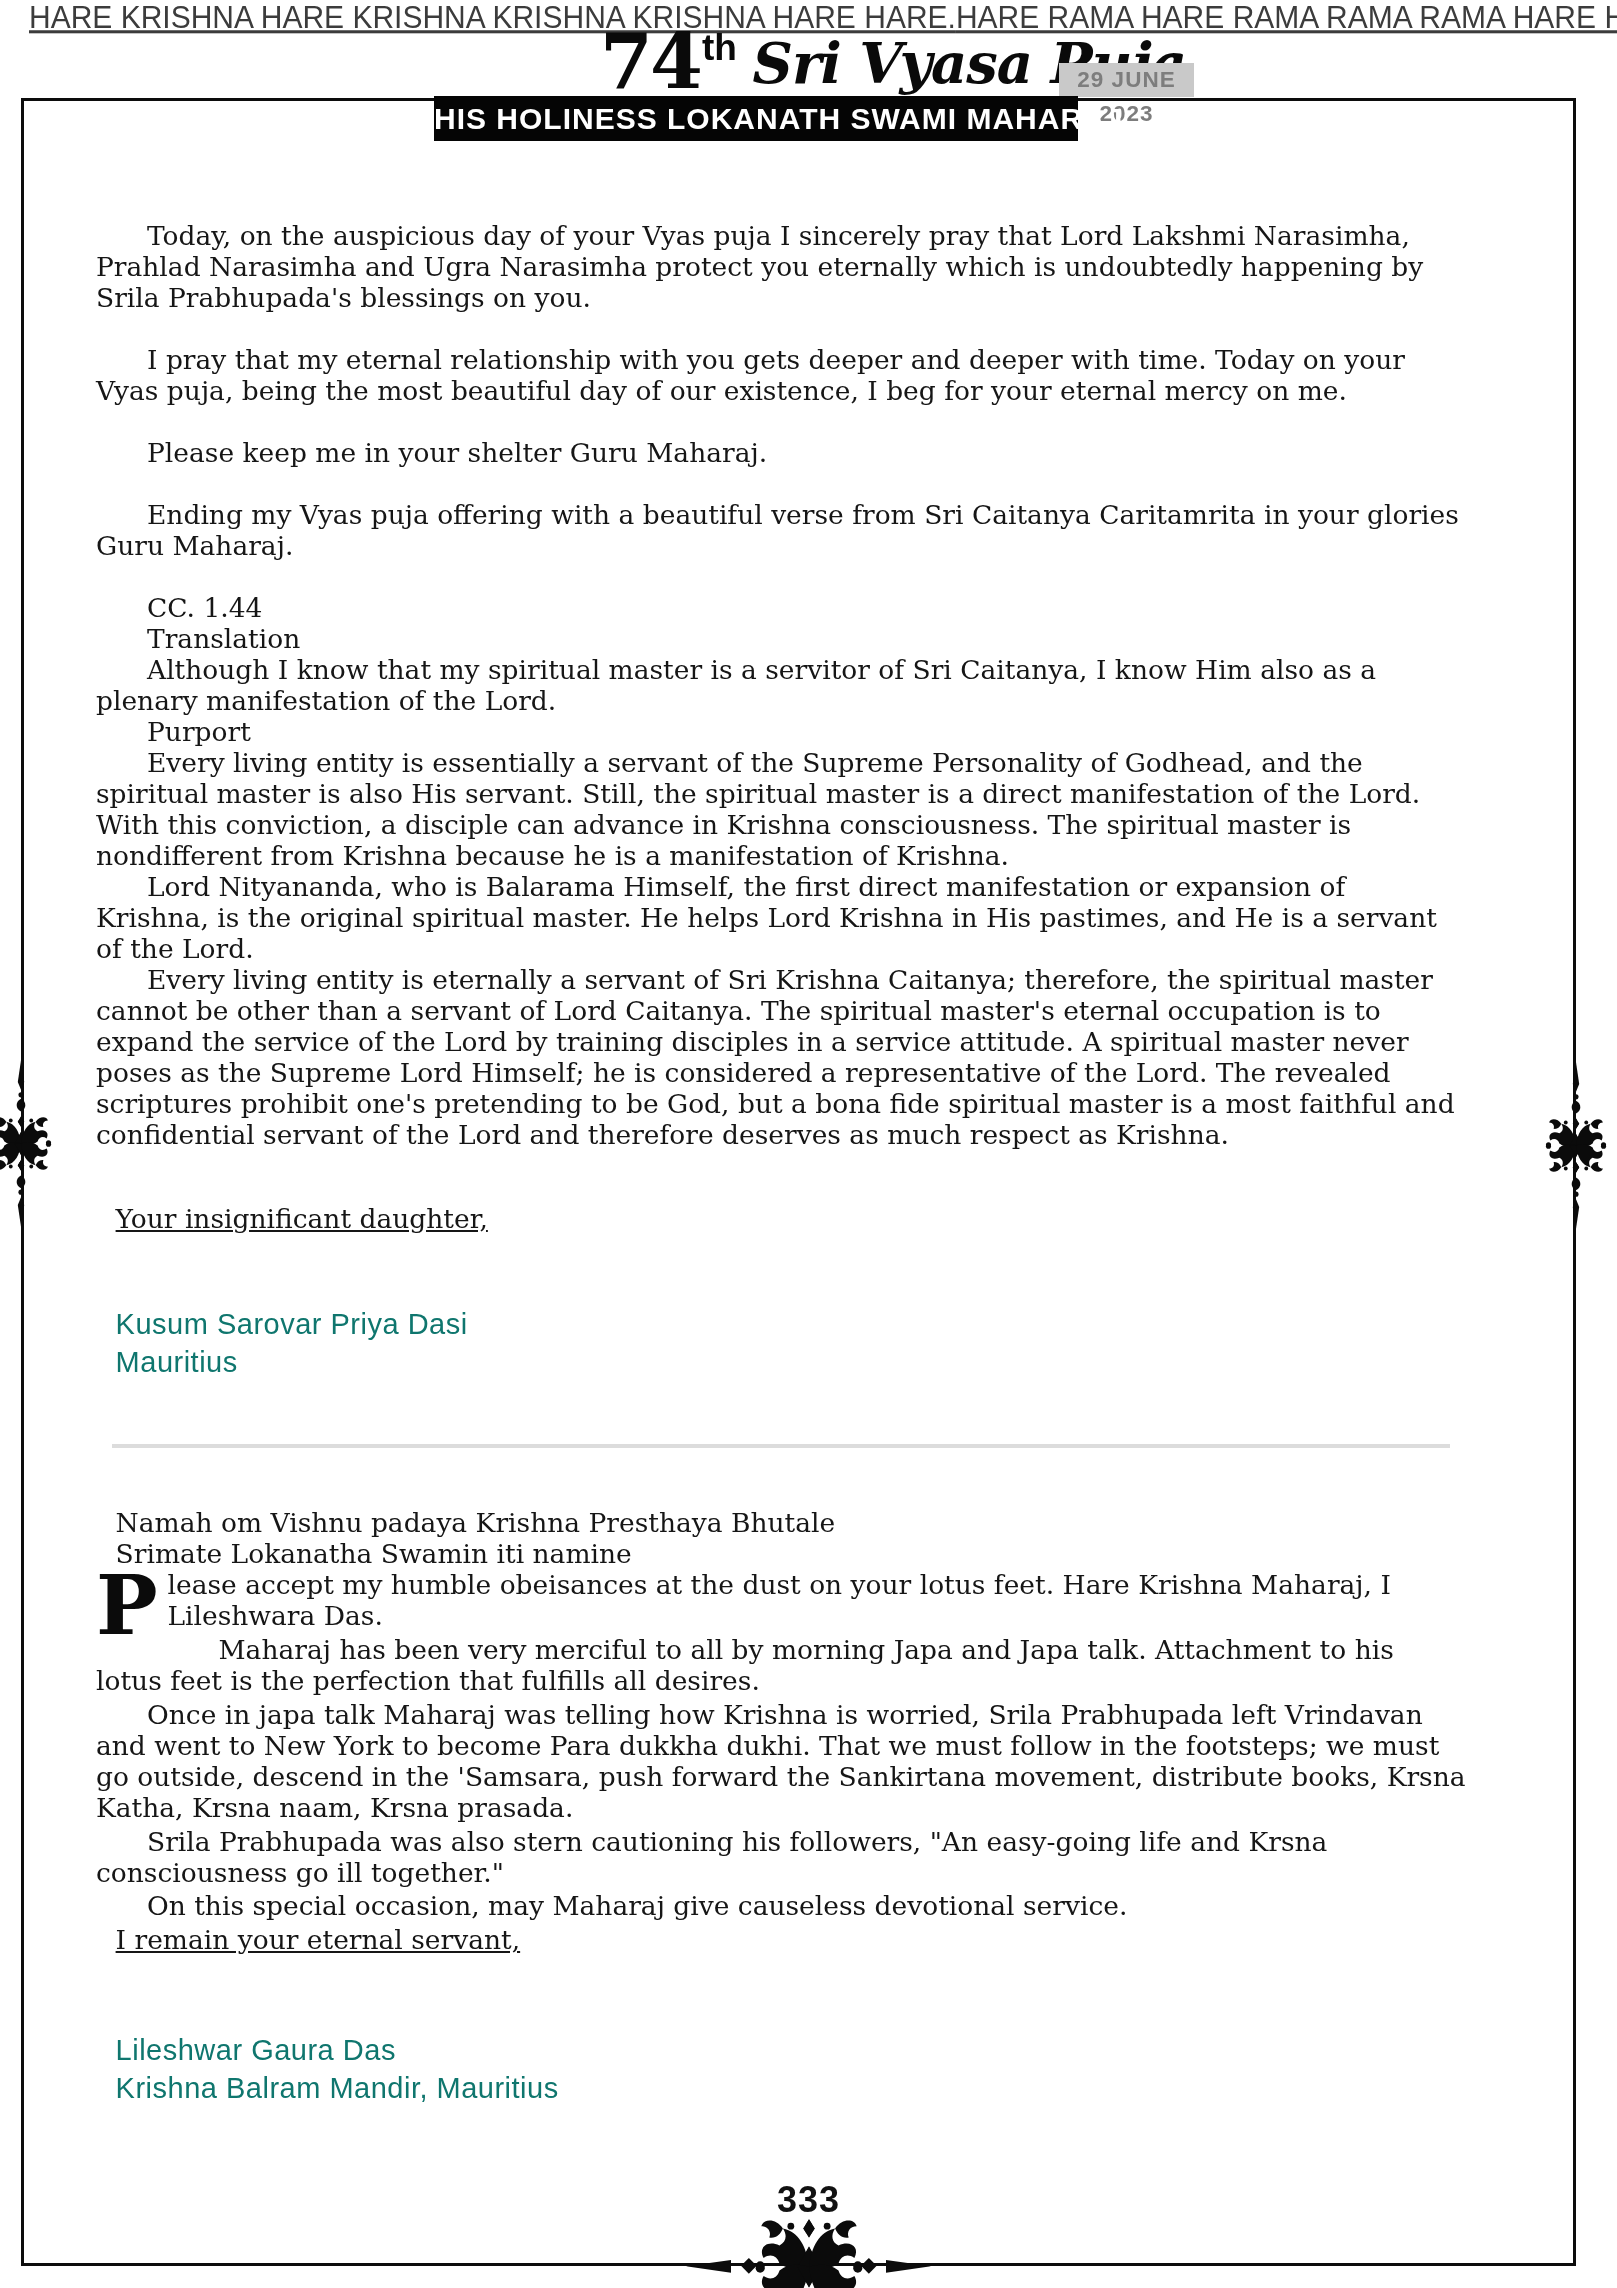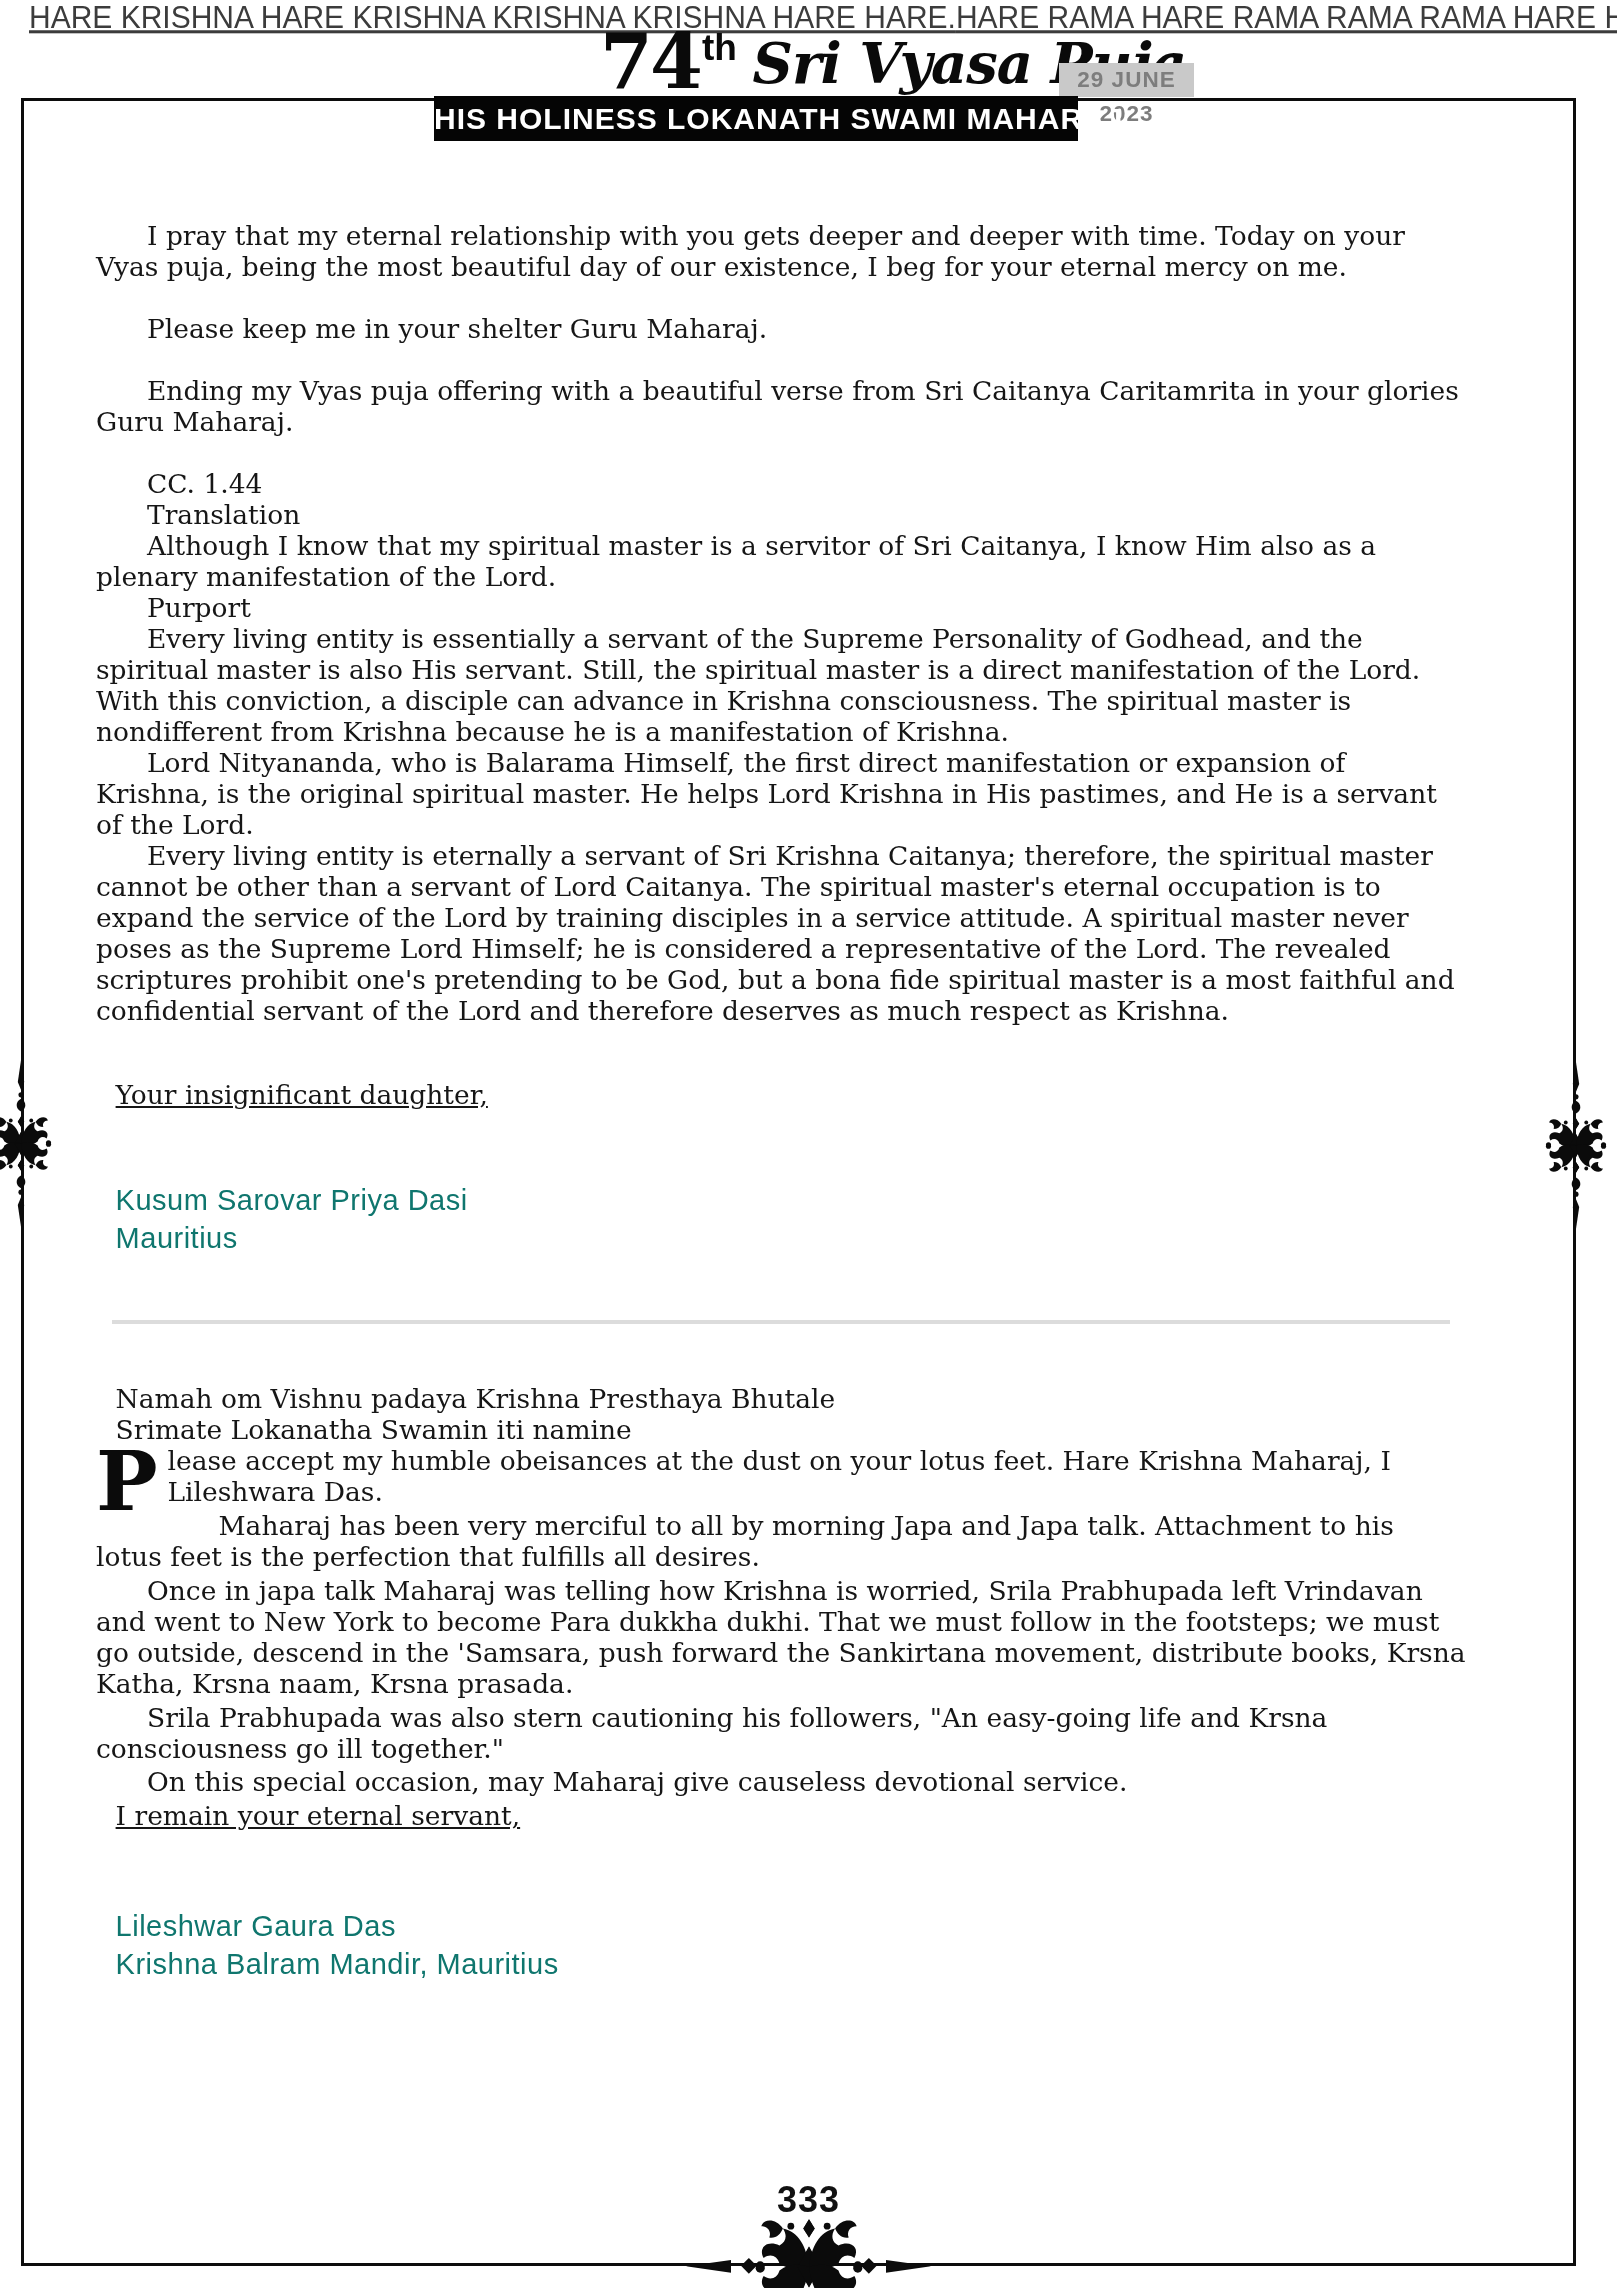--- a/index.html
+++ b/index.html
@@ -151,20 +151,21 @@
 <svg class="orn orn-left" viewBox="0 0 100 260">
     <use href="#fleuron"></use>
   </svg>
 <svg class="orn orn-right" viewBox="0 0 100 260">
     <use href="#fleuron"></use>
   </svg>
 
 <div class="content">
 
   <article>
+    <p class="indent p-gap">Today, on the auspicious day of your Vyas puja I sincerely pray that Lord Lakshmi Narasimha, Prahlad Narasimha and Ugra Narasimha protect you eternally which is undoubtedly happening by Srila Prabhupada's blessings on you.</p>
     <p class="indent p-gap">I pray that my eternal relationship with you gets deeper and deeper with time. Today on your Vyas puja, being the most beautiful day of our existence, I beg for your eternal mercy on me.</p>
     <p class="indent p-gap">Please keep me in your shelter Guru Maharaj.</p>
     <p class="indent p-gap">Ending my Vyas puja offering with a beautiful verse from Sri Caitanya Caritamrita in your glories Guru Maharaj.</p>
     <p class="indent">CC. 1.44</p>
     <p class="indent">Translation</p>
     <p class="indent">Although I know that my spiritual master is a servitor of Sri Caitanya, I know Him also as a plenary manifestation of the Lord.</p>
     <p class="indent">Purport</p>
     <p class="indent">Every living entity is essentially a servant of the Supreme Personality of Godhead, and the spiritual master is also His servant. Still, the spiritual master is a direct manifestation of the Lord. With this conviction, a disciple can advance in Krishna consciousness. The spiritual master is nondifferent from Krishna because he is a manifestation of Krishna.</p>
     <p class="indent">Lord Nityananda, who is Balarama Himself, the first direct manifestation or expansion of Krishna, is the original spiritual master. He helps Lord Krishna in His pastimes, and He is a servant of the Lord.</p>
     <p class="indent">Every living entity is eternally a servant of Sri Krishna Caitanya; therefore, the spiritual master cannot be other than a servant of Lord Caitanya. The spiritual master's eternal occupation is to expand the service of the Lord by training disciples in a service attitude. A spiritual master never poses as the Supreme Lord Himself; he is considered a representative of the Lord. The revealed scriptures prohibit one's pretending to be God, but a bona fide spiritual master is a most faithful and confidential servant of the Lord and therefore deserves as much respect as Krishna.</p>

